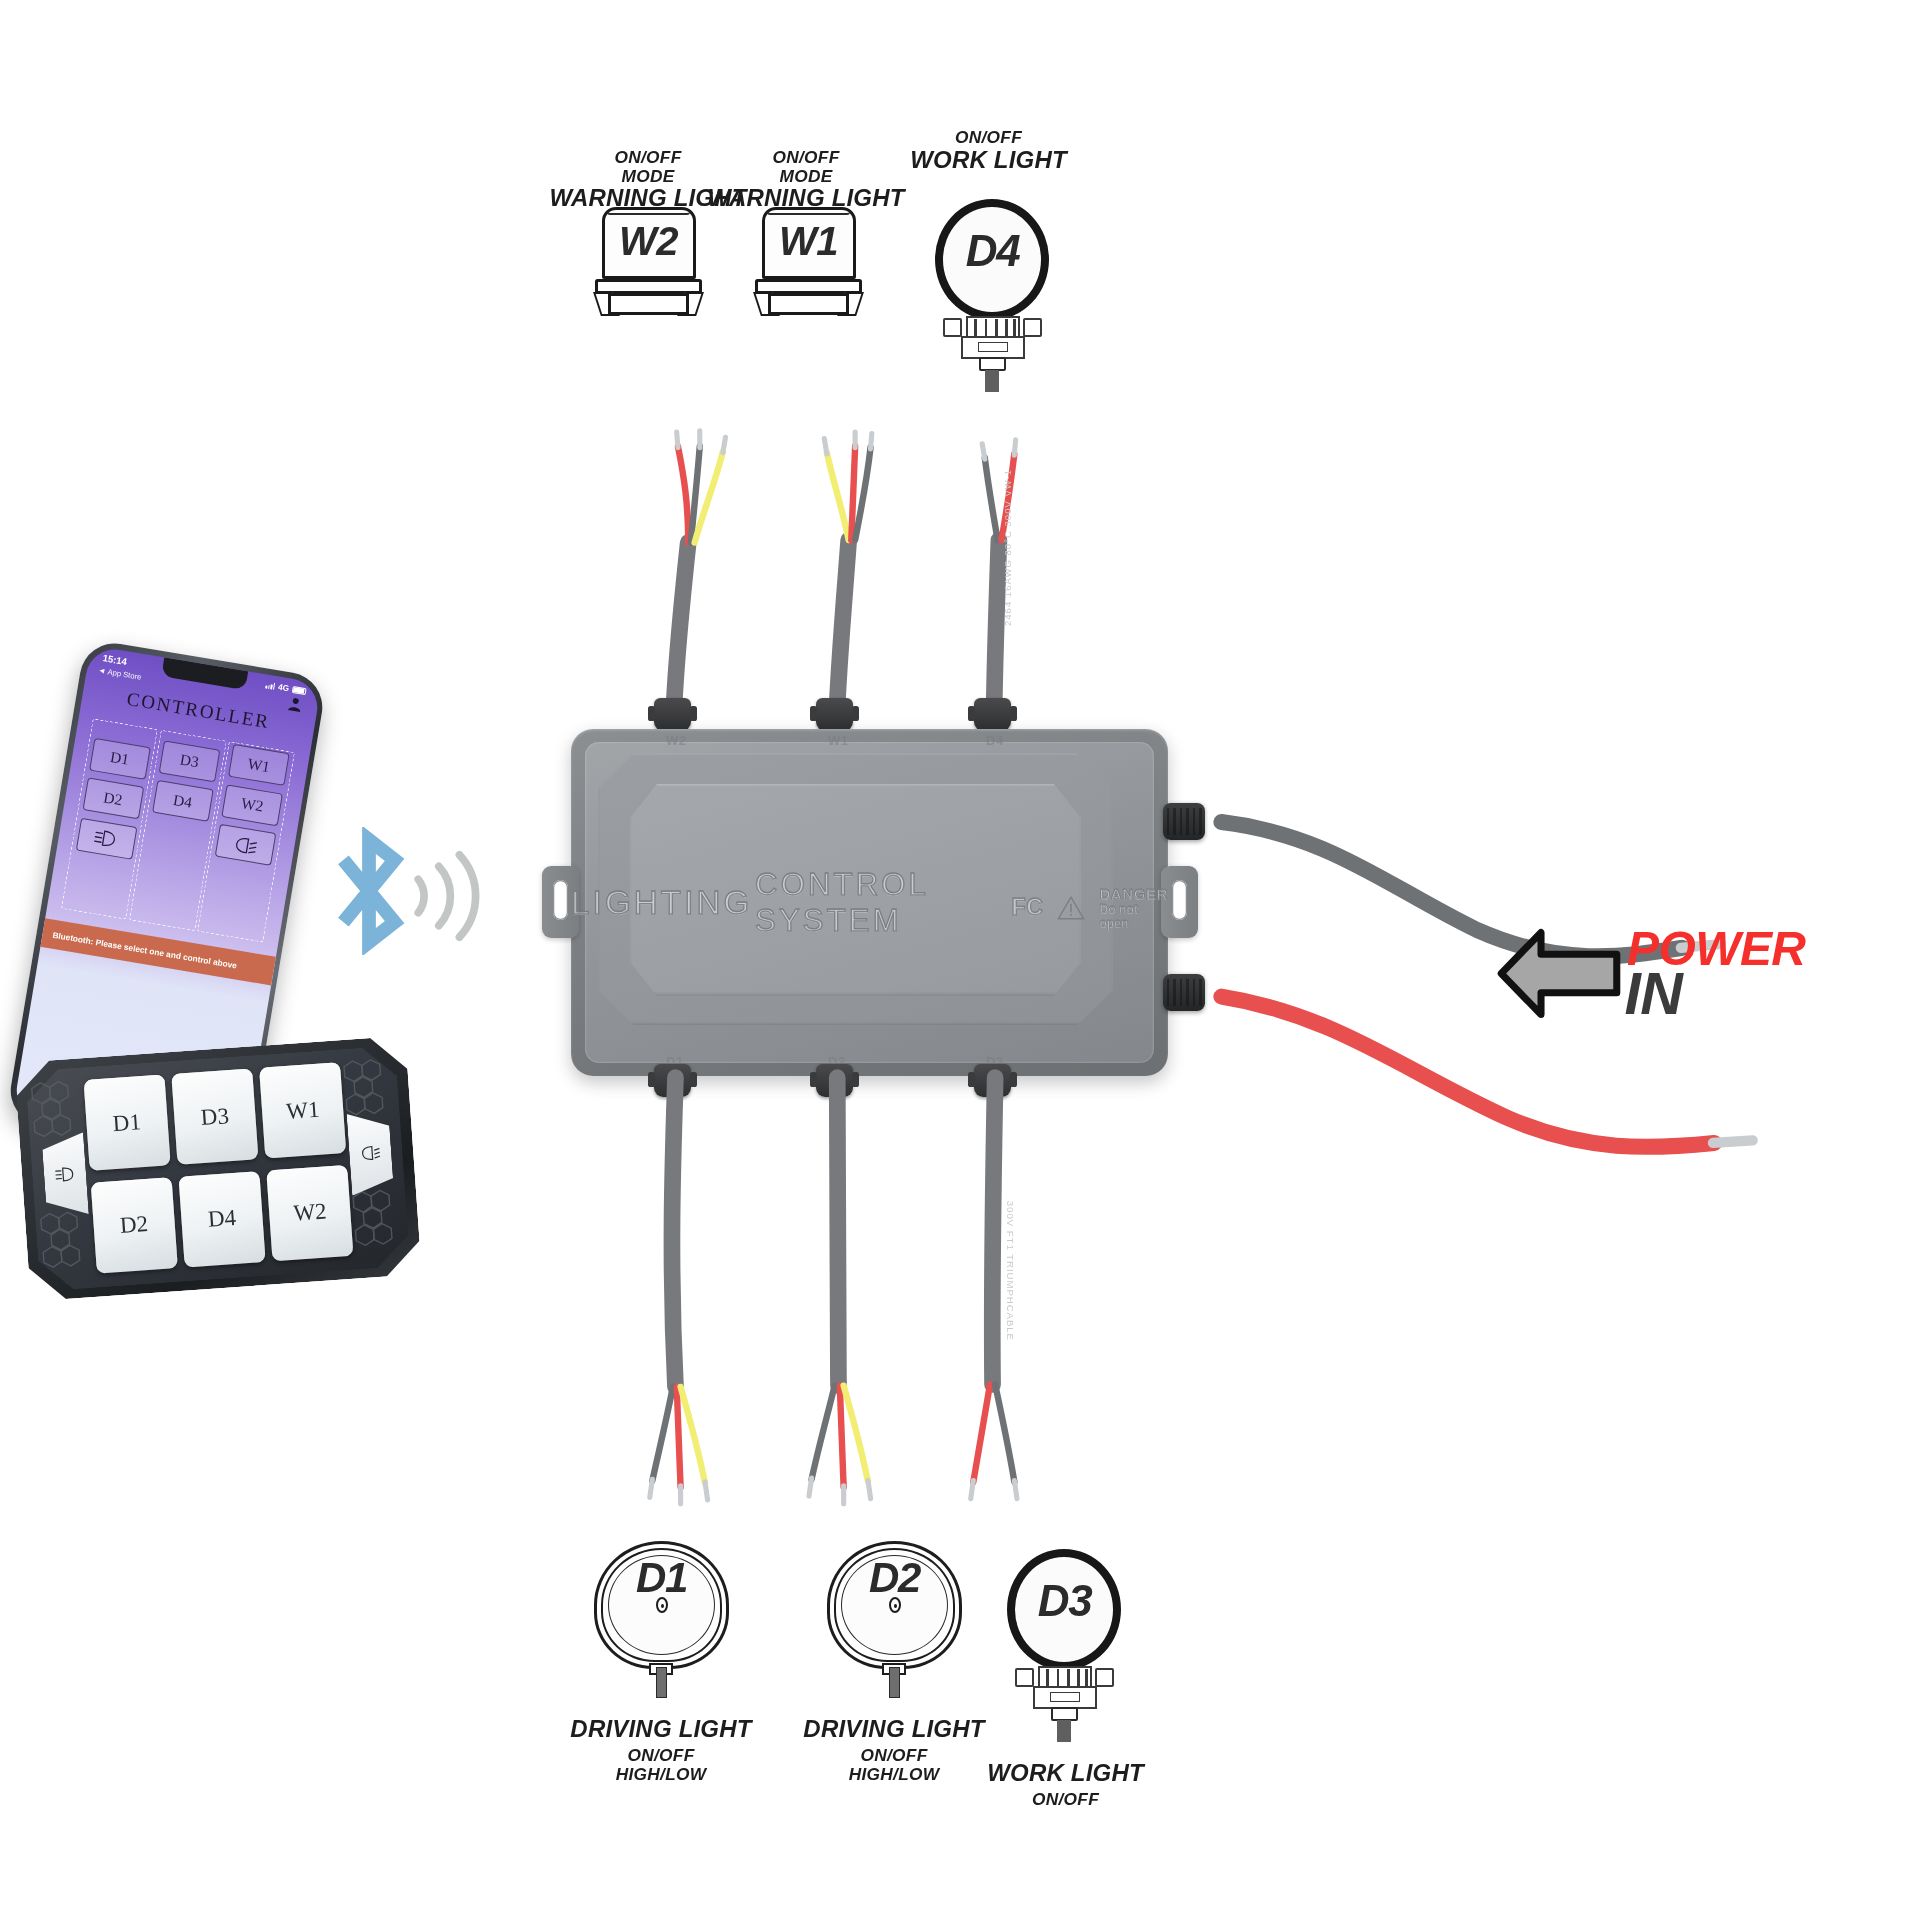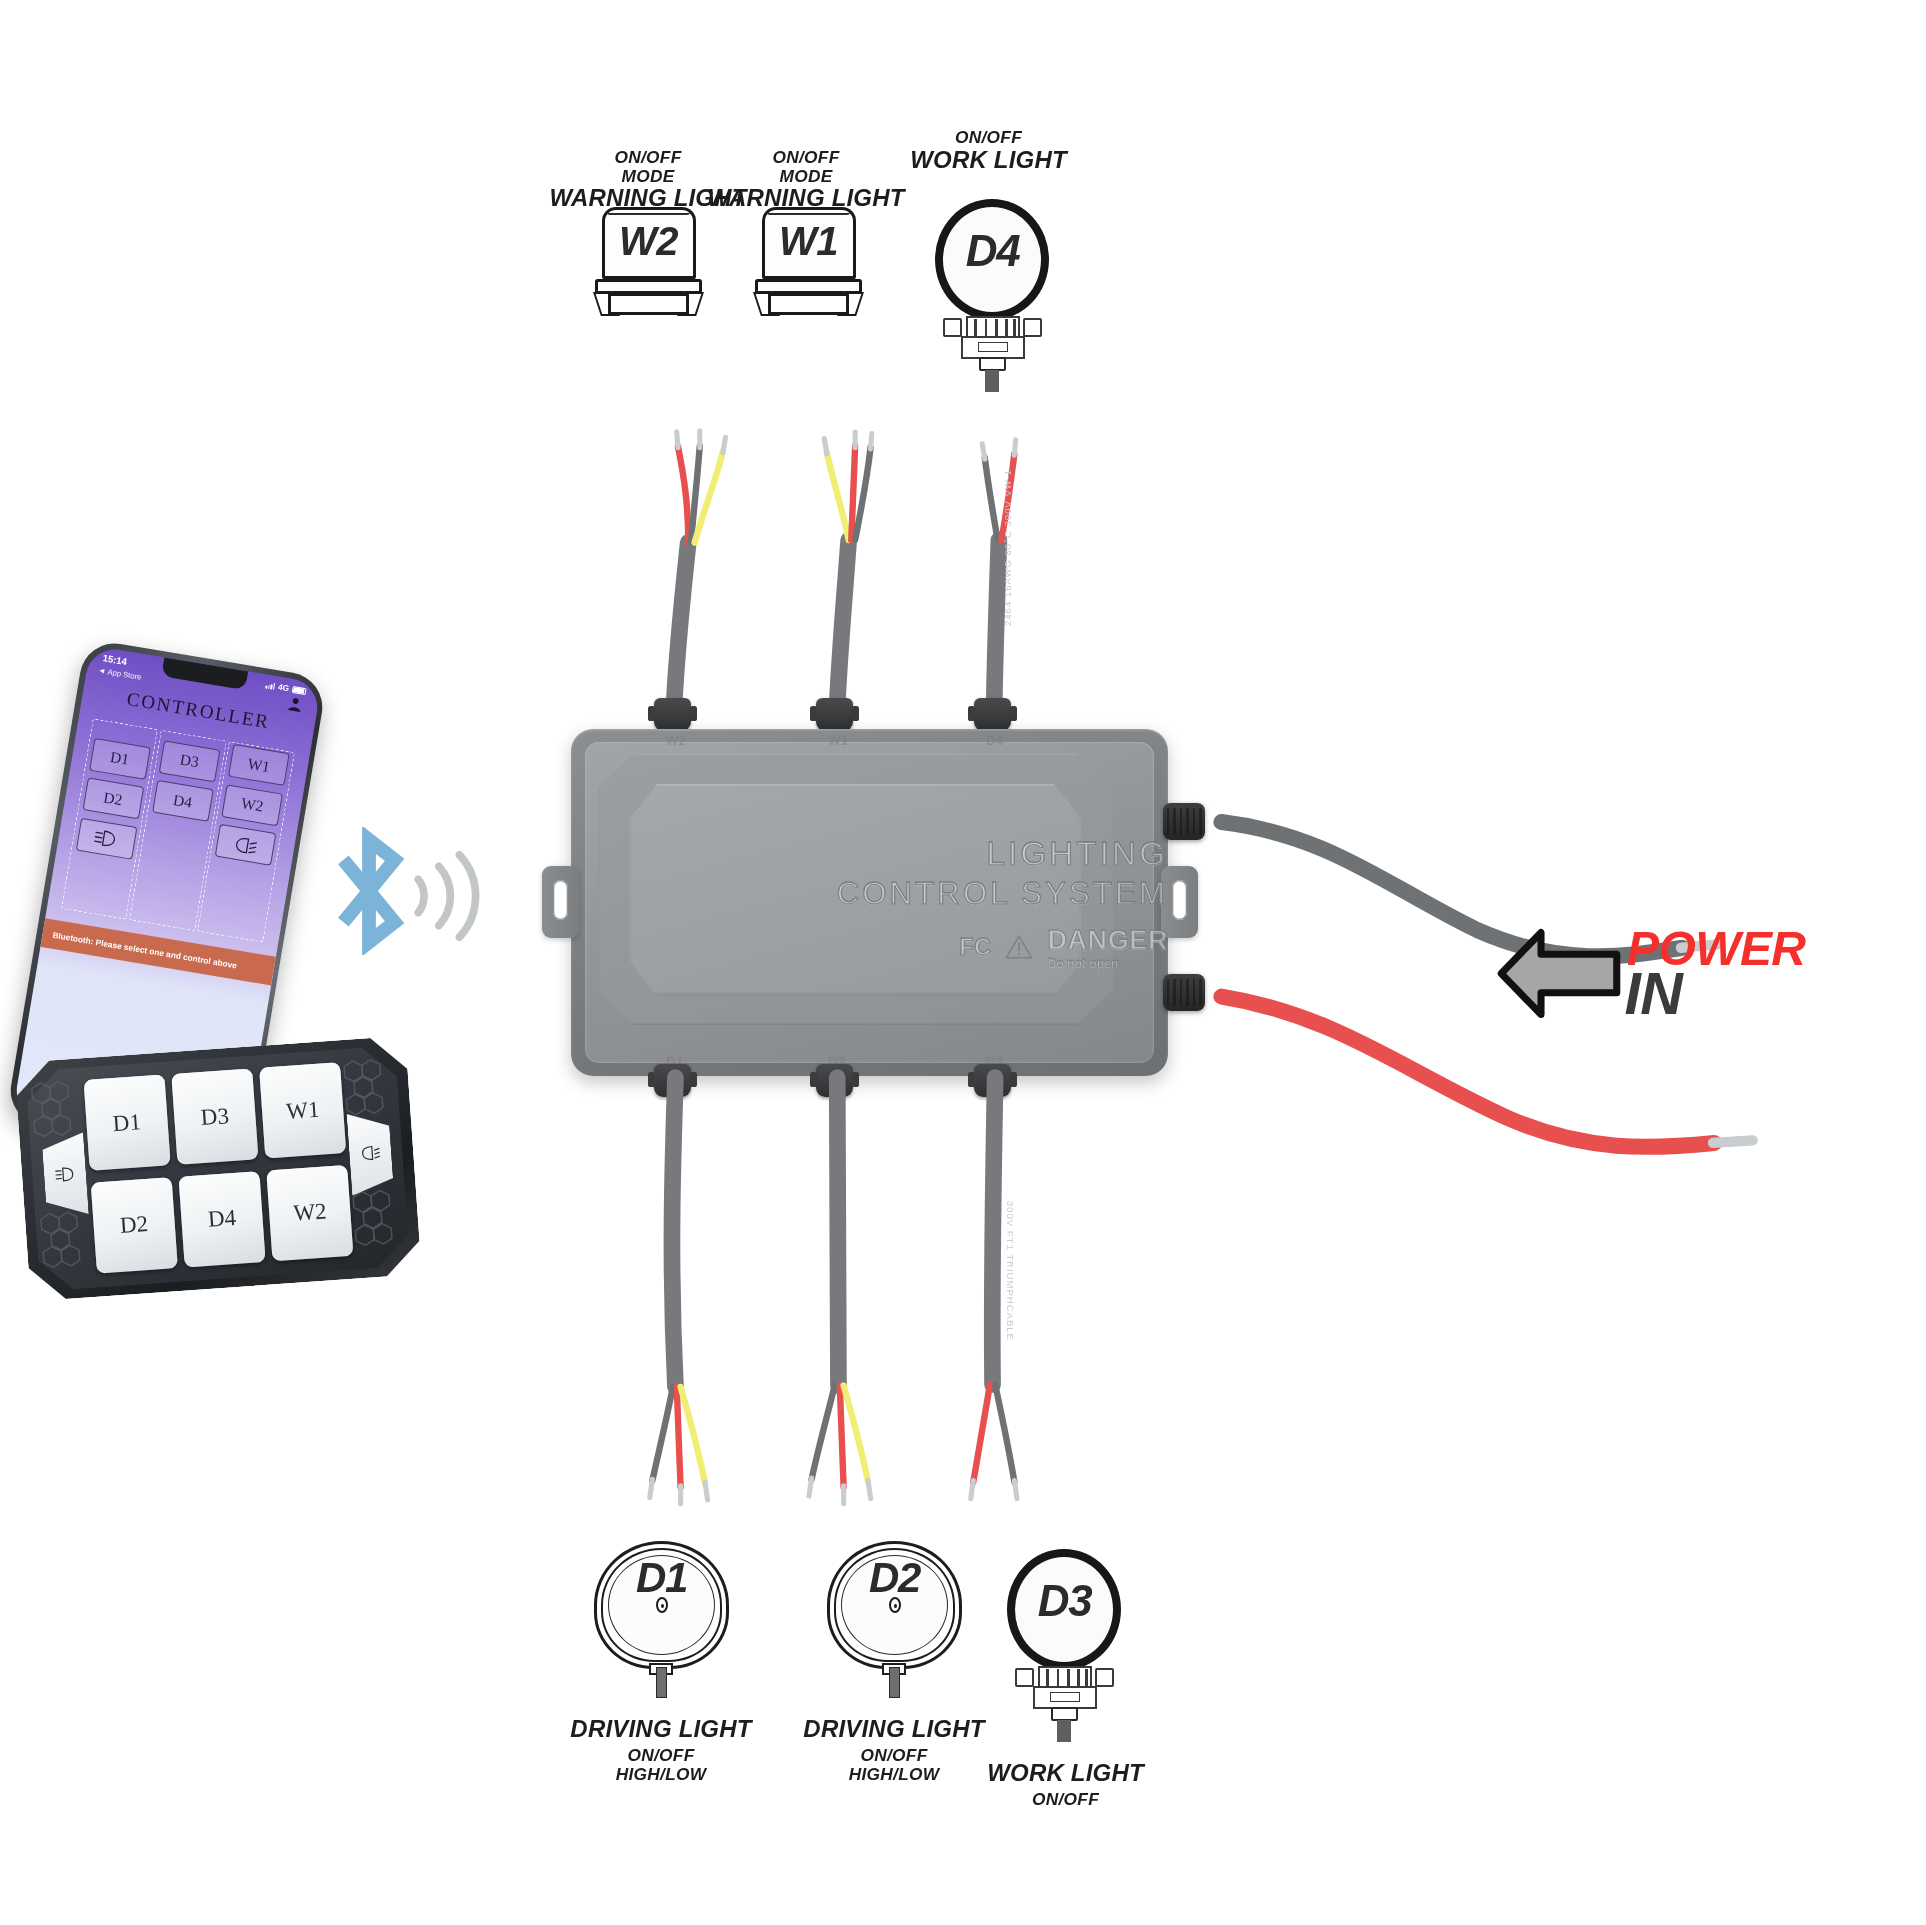--- a/index.html
+++ b/index.html
@@ -152,21 +152,21 @@
   }
   .lid-core {
     position: absolute; left: 59px; top: 55px; width: 451px; height: 212px;
     border-radius: 6.4px;
     background: linear-gradient(165deg,#a4a7ab 0%, #979a9e 100%);
     box-shadow: inset 0 1.3px 1.9px rgba(255,255,255,.25), inset 0 -1.9px 3.2px rgba(0,0,0,.12);
     clip-path: polygon(6% 0, 94% 0, 100% 16%, 100% 84%, 94% 100%, 6% 100%, 0 84%, 0 16%);
   }
   .emboss {
     position: absolute; left: 0; top: 0; width: 597px; height: 347px;
-    display: flex; flex-direction: column; align-items: flex-end; justify-content: center;
+    display: flex; flex-direction: row; align-items: center; justify-content: center;
     gap: 2.6px; pointer-events: none;
   }
   .emb-t1, .emb-t2 {
     color: rgba(255,255,255,.0);
     -webkit-text-stroke: 1.3px rgba(118,121,125,.85);
     font-weight: 400; letter-spacing: 3.2px;
     text-shadow: 0 1.3px 0.6px rgba(255,255,255,.45);
   }
   .emb-t1 { font-size: 33px; }
   .emb-t2 { font-size: 31px; }
@@ -175,21 +175,21 @@
   }
   .emb-fc {
     font-size: 23px; font-weight: 700; letter-spacing: 0.6px;
     color: transparent; -webkit-text-stroke: 1.3px rgba(118,121,125,.8);
     text-shadow: 0 1.3px 0.6px rgba(255,255,255,.4);
   }
   .emb-warn { width: 28px; height: 26px; position: relative; }
   .emb-warn svg { width: 28px; height: 26px; }
   .emb-dang { text-align: left; }
   .emb-dang .d1 {
-    font-size: 27px; font-weight: 700; letter-spacing: 0.6px;
+    font-size: 15px; font-weight: 700; letter-spacing: 0.6px;
     color: transparent; -webkit-text-stroke: 1px rgba(118,121,125,.82);
     text-shadow: 0 1.3px 0.6px rgba(255,255,255,.4);
   }
   .emb-dang .d2 {
     font-size: 12.2px; font-weight: 700;
     color: transparent; -webkit-text-stroke: 0.8px rgba(120,123,127,.8);
     text-shadow: 0 0.6px 0.6px rgba(255,255,255,.4);
   }
   .mtab {
     position: absolute; width: 37px; height: 72px;

